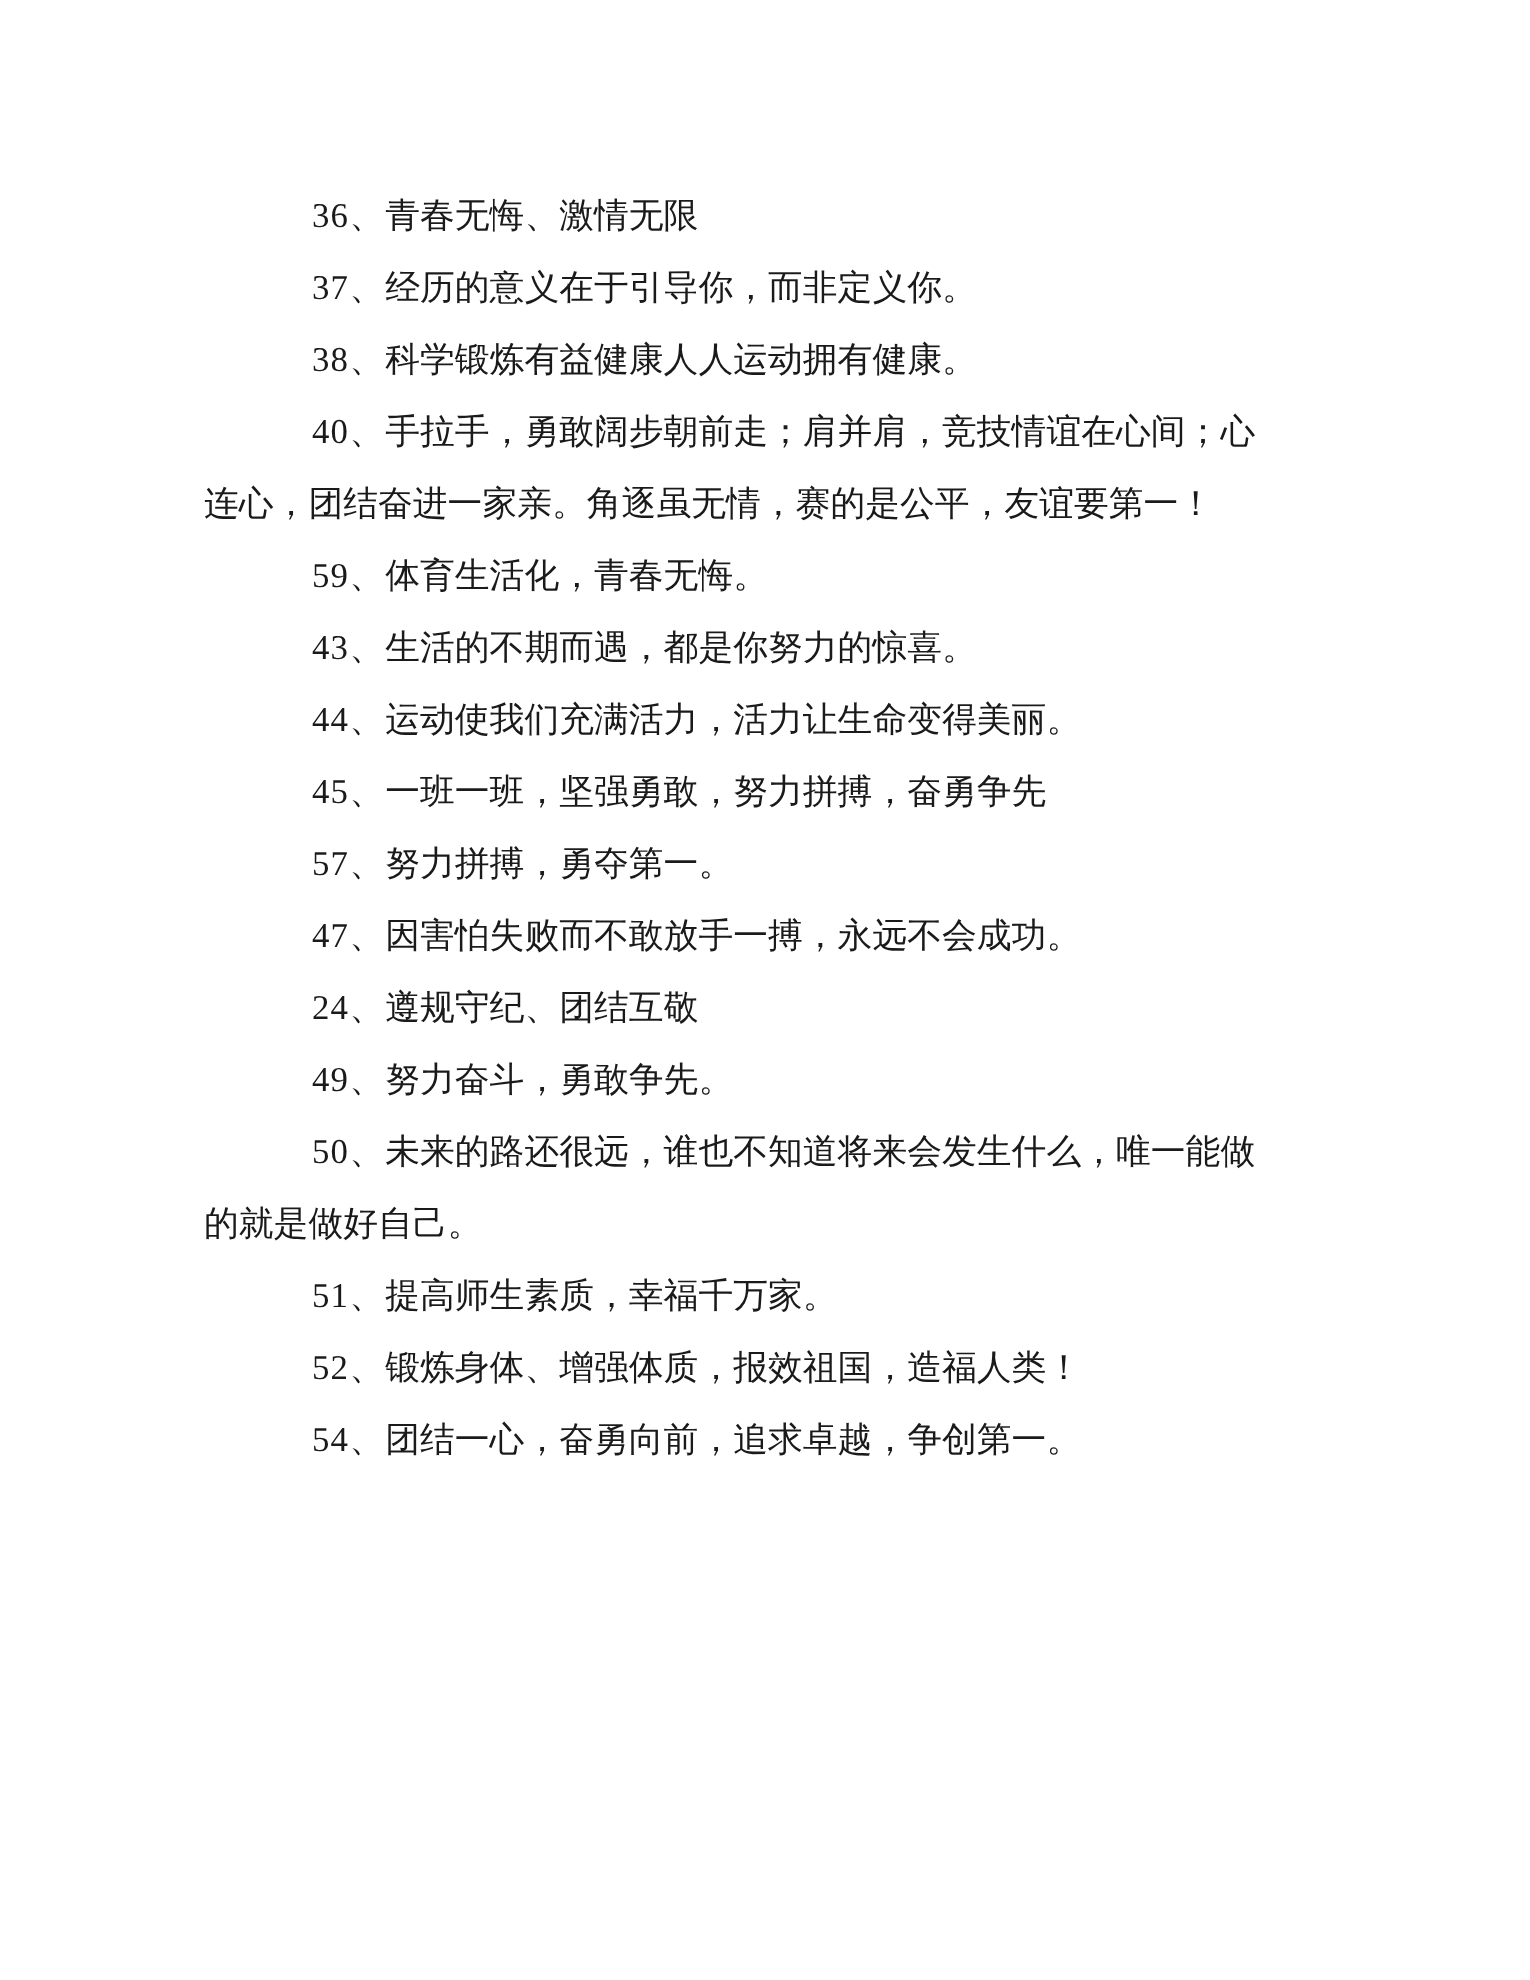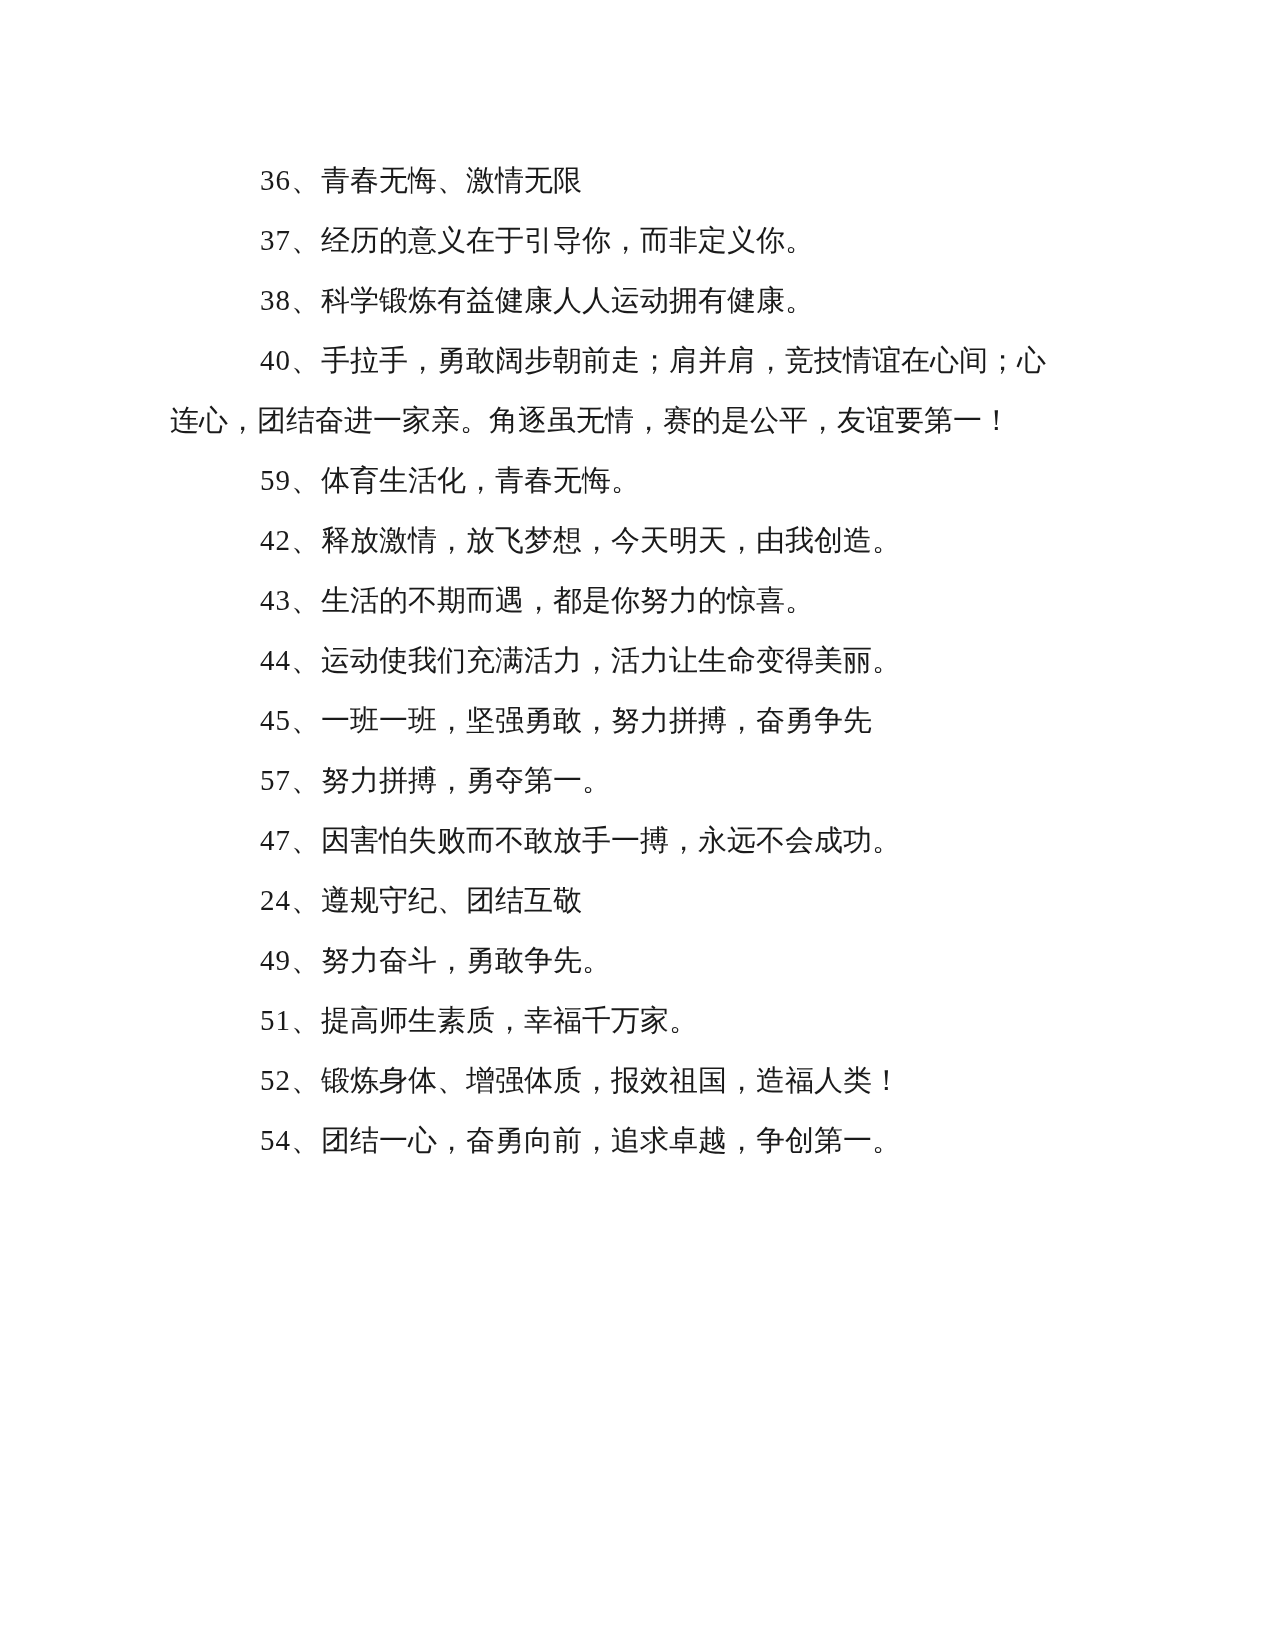--- a/index.html
+++ b/index.html
@@ -43,36 +43,36 @@
 
   <p class="item"><span class="num">37、</span><span class="txt">经历的意义在于引导你，而非定义你。</span></p>
 
   <p class="item"><span class="num">38、</span><span class="txt">科学锻炼有益健康人人运动拥有健康。</span></p>
 
 
   <p class="item"><span class="num">40、</span><span class="txt">手拉手，勇敢阔步朝前走；肩并肩，竞技情谊在心间；心连心，团结奋进一家亲。角逐虽无情，赛的是公平，友谊要第一！</span></p>
 
   <p class="item"><span class="num">59、</span><span class="txt">体育生活化，青春无悔。</span></p>
 
-  <p class="item"><span class="num">42、</span><span class="txt">释放激情，放飞梦想，今天明天，由我创造。</span></p>
 
   <p class="item"><span class="num">43、</span><span class="txt">生活的不期而遇，都是你努力的惊喜。</span></p>
 
   <p class="item"><span class="num">44、</span><span class="txt">运动使我们充满活力，活力让生命变得美丽。</span></p>
 
   <p class="item"><span class="num">45、</span><span class="txt">一班一班，坚强勇敢，努力拼搏，奋勇争先</span></p>
 
   <p class="item"><span class="num">57、</span><span class="txt">努力拼搏，勇夺第一。</span></p>
 
   <p class="item"><span class="num">47、</span><span class="txt">因害怕失败而不敢放手一搏，永远不会成功。</span></p>
 
   <p class="item"><span class="num">24、</span><span class="txt">遵规守纪、团结互敬</span></p>
 
   <p class="item"><span class="num">49、</span><span class="txt">努力奋斗，勇敢争先。</span></p>
 
+  <p class="item"><span class="num">50、</span><span class="txt">未来的路还很远，谁也不知道将来会发生什么，唯一能做的就是做好自己。</span></p>
 
   <p class="item"><span class="num">51、</span><span class="txt">提高师生素质，幸福千万家。</span></p>
 
   <p class="item"><span class="num">52、</span><span class="txt">锻炼身体、增强体质，报效祖国，造福人类！</span></p>
 
 
   <p class="item"><span class="num">54、</span><span class="txt">团结一心，奋勇向前，追求卓越，争创第一。</span></p>
 </div>
 </div>
 

